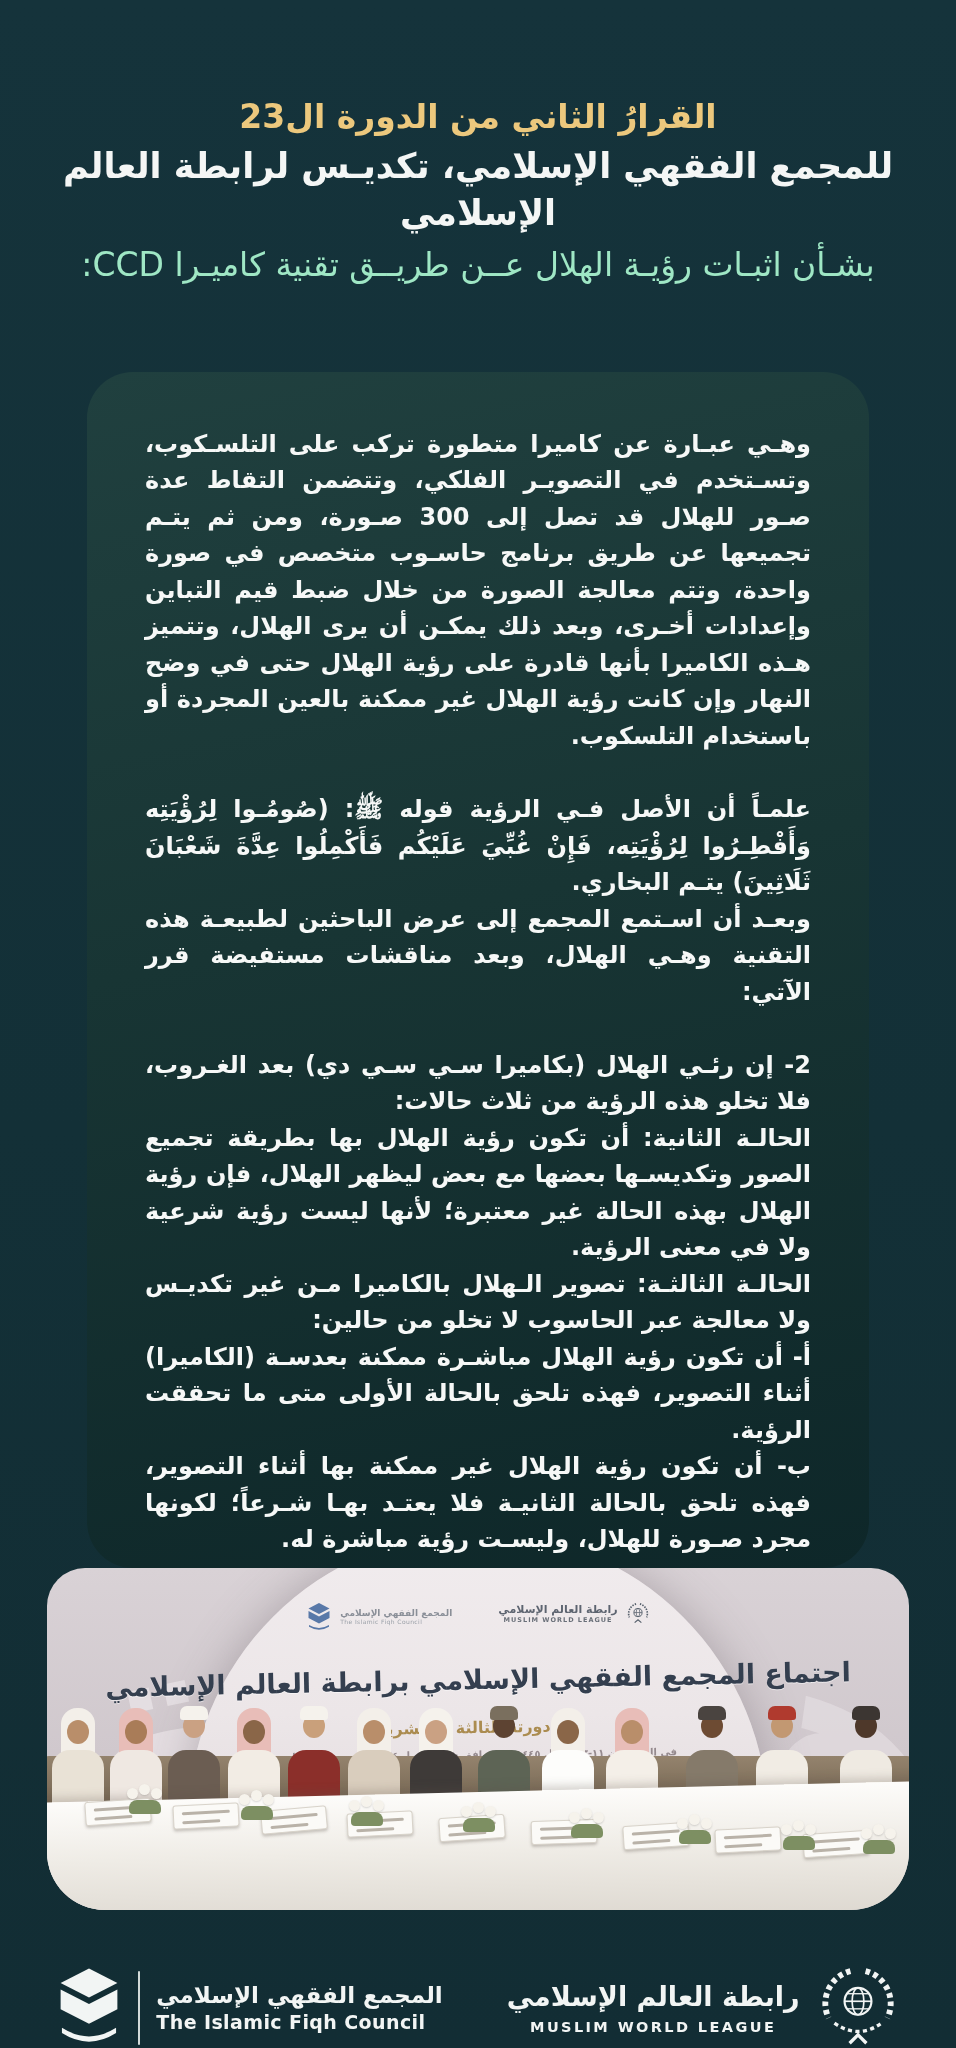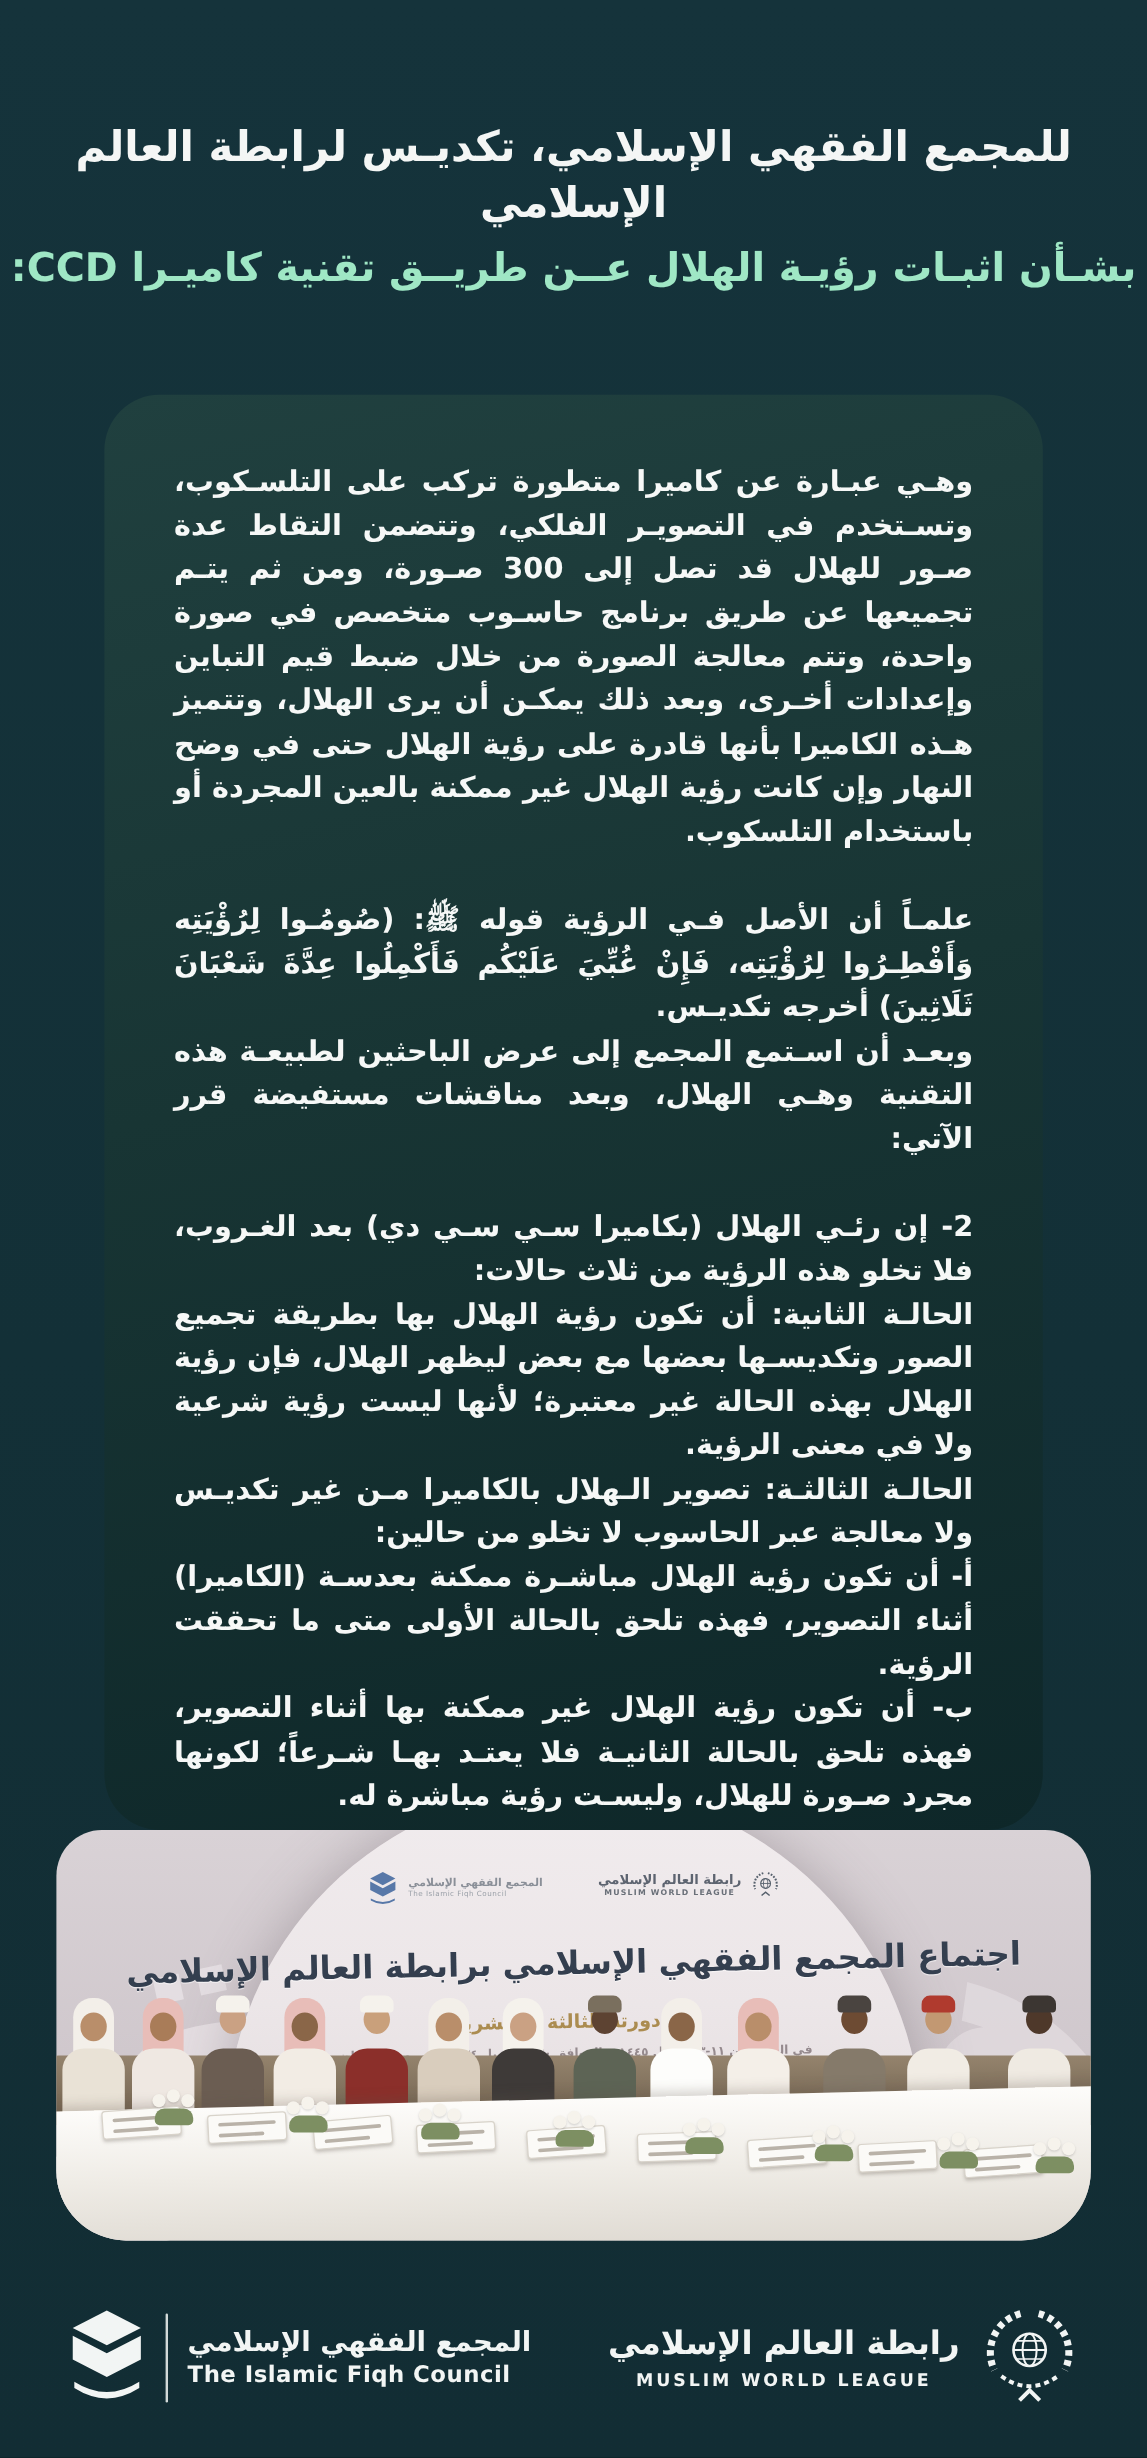--- a/index.html
+++ b/index.html
@@ -5,21 +5,21 @@
   html,body{margin:0;padding:0;background:#0d2329;}
   .page{
     position:relative;width:956px;height:2048px;margin:0 auto;
     background:linear-gradient(180deg,#15333b 0%,#133037 55%,#122d34 100%);
     font-family:"DejaVu Sans",sans-serif;overflow:hidden;
   }
   
   .hdr{padding-top:96px;text-align:center;direction:rtl;}
   .hdr-l1{font-size:33px;font-weight:700;color:#ecc87d;line-height:1.3;margin:0;}
   .hdr-l2{font-size:35px;font-weight:700;color:#f4f6f5;line-height:1.35;margin:4px 0 0;}
-  .hdr-l3{font-size:33px;font-weight:700;color:#9fe7c5;line-height:1.35;margin:6px 0 0;}
+  .hdr-l3{font-size:33px;font-weight:400;color:#9fe7c5;line-height:1.35;margin:6px 0 0;}
   
   .card{
     width:782px;height:1196px;margin:84px auto 0;border-radius:46px;
     background:linear-gradient(168deg,#20403f 0%,#183534 45%,#0e2729 100%);
     box-sizing:border-box;padding:54px 58px 0;
   }
   .card-text{direction:rtl;text-align:justify;color:#f6f8f7;}
   .card-text p{margin:0;font-size:24px;font-weight:700;line-height:1.52;}
   .card-text p.gap{margin-top:37px;}
   
@@ -88,28 +88,29 @@
   .f-en{font-size:19px;font-weight:700;color:#f2f5f4;letter-spacing:.4px;line-height:1.3;}
   .m-ar{font-size:27px;font-weight:700;color:#f2f5f4;direction:rtl;text-align:center;line-height:1.2;}
   .m-en{font-size:14.5px;font-weight:700;color:#f2f5f4;letter-spacing:2.4px;text-align:center;margin-top:6px;}
 </style>
 </head>
 <body>
 
 <div class="page">
 
   <header class="hdr">
+    <h1 class="hdr-l1">القرارُ الثاني من الدورة ال23</h1>
     <h2 class="hdr-l2">للمجمع الفقهي الإسلامي، تكديـس لرابطة العالم الإسلامي</h2>
     <h3 class="hdr-l3">بشـأن اثبـات رؤيـة الهلال عــن طريــق تقنية كاميـرا CCD:</h3>
   </header>
 
   <section class="card">
     <div class="card-text" id="paragraphs">
         <p>وهـي عبـارة عن كاميرا متطورة تركب على التلسـكوب، وتسـتخدم في التصويـر الفلكي، وتتضمن التقاط عدة صـور للهلال قد تصل إلى 300 صـورة، ومن ثم يتـم تجميعها عن طريق برنامج حاسـوب متخصص في صورة واحدة، وتتم معالجة الصورة من خلال ضبط قيم التباين وإعدادات أخـرى، وبعد ذلك يمكـن أن يرى الهلال، وتتميز هـذه الكاميرا بأنها قادرة على رؤية الهلال حتى في وضح النهار وإن كانت رؤية الهلال غير ممكنة بالعين المجردة أو باستخدام التلسكوب.</p>
-        <p class="gap">علمـاً أن الأصل فـي الرؤية قوله ﷺ: (صُومُـوا لِرُؤْيَتِه وَأَفْطِـرُوا لِرُؤْيَتِه، فَإِنْ غُبِّيَ عَلَيْكُم فَأَكْمِلُوا عِدَّةَ شَعْبَانَ ثَلَاثِينَ) أخرجه تكديـس.</p>
+        <p class="gap">علمـاً أن الأصل فـي الرؤية قوله ﷺ: (صُومُـوا لِرُؤْيَتِه وَأَفْطِـرُوا لِرُؤْيَتِه، فَإِنْ غُبِّيَ عَلَيْكُم فَأَكْمِلُوا عِدَّةَ شَعْبَانَ ثَلَاثِينَ) يتـم البخاري.</p>
         <p>وبعـد أن اسـتمع المجمع إلى عرض الباحثين لطبيعـة هذه التقنية وهـي الهلال، وبعد مناقشات مستفيضة قرر الآتي:</p>
         <p class="gap">2- إن رئـي الهلال (بكاميرا سـي سـي دي) بعد الغـروب، فلا تخلو هذه الرؤية من ثلاث حالات:</p>
         <p>الحالـة الثانية: أن تكون رؤية الهلال بها بطريقة تجميع الصور وتكديسـها بعضها مع بعض ليظهر الهلال، فإن رؤية الهلال بهذه الحالة غير معتبرة؛ لأنها ليست رؤية شرعية ولا في معنى الرؤية.</p>
         <p>الحالـة الثالثـة: تصوير الـهلال بالكاميرا مـن غير تكديـس ولا معالجة عبر الحاسوب لا تخلو من حالين:</p>
         <p>أ- أن تكون رؤية الهلال مباشـرة ممكنة بعدسـة (الكاميرا) أثناء التصوير، فهذه تلحق بالحالة الأولى متى ما تحققت الرؤية.</p>
         <p>ب- أن تكون رؤية الهلال غير ممكنة بها أثناء التصوير، فهذه تلحق بالحالة الثانيـة فلا يعتـد بهـا شـرعاً؛ لكونها مجرد صـورة للهلال، وليسـت رؤية مباشرة له.</p>
       </div>
   </section>
 
   <figure class="photo" style="margin-block:0;">

